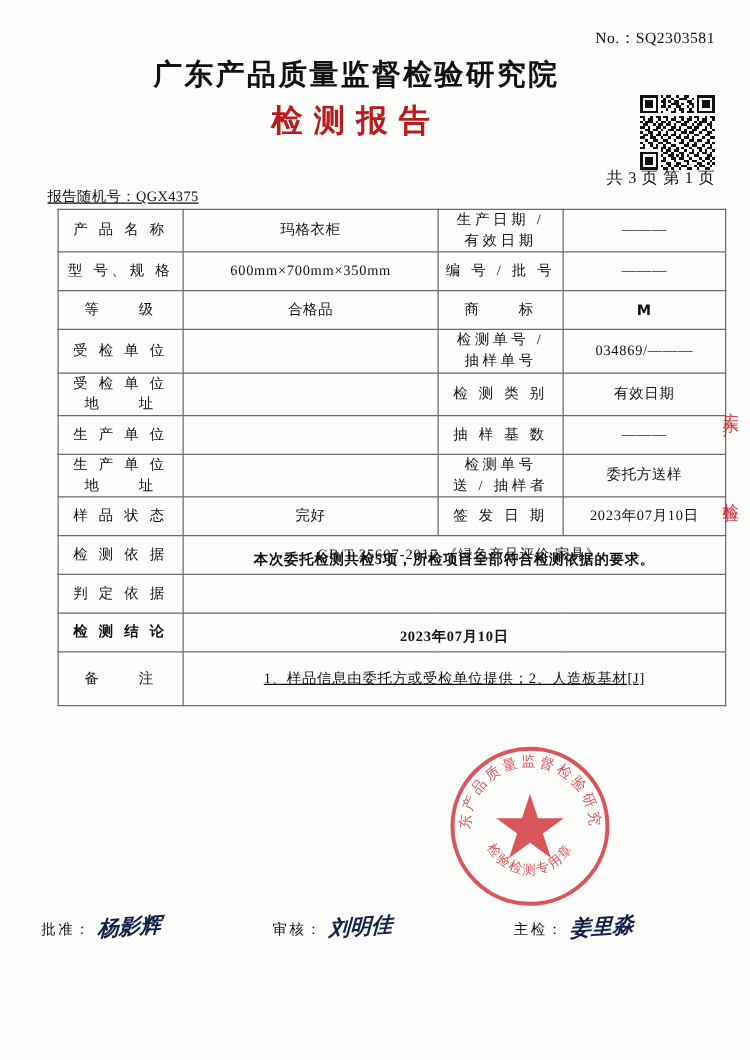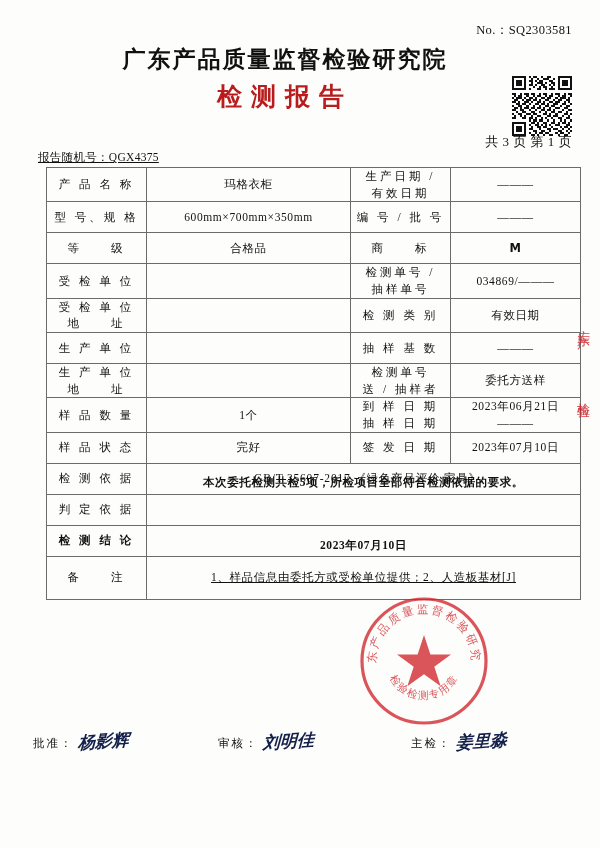--- a/index.html
+++ b/index.html
@@ -500,28 +500,20 @@
 
       <tr>
         <td class="label tall">生 产 单 位
 地　　址</td>
         <td class="value tall"></td>
         <td class="label tall">检测单号
 送 / 抽样者</td>
         <td class="value tall">委托方送样</td>
       </tr>
 
-      <tr>
-        <td class="label">样 品 数 量</td>
-        <td class="value">1个</td>
-        <td class="label">到 样 日 期
-抽 样 日 期</td>
-        <td class="value" style="white-space:pre-line">2023年06月21日
-———</td>
-      </tr>
 
       <tr>
         <td class="label">样 品 状 态</td>
         <td class="value">完好</td>
         <td class="label">签 发 日 期</td>
         <td class="value">2023年07月10日</td>
       </tr>
 
       <tr>
         <td class="label tall">检 测 依 据</td>

